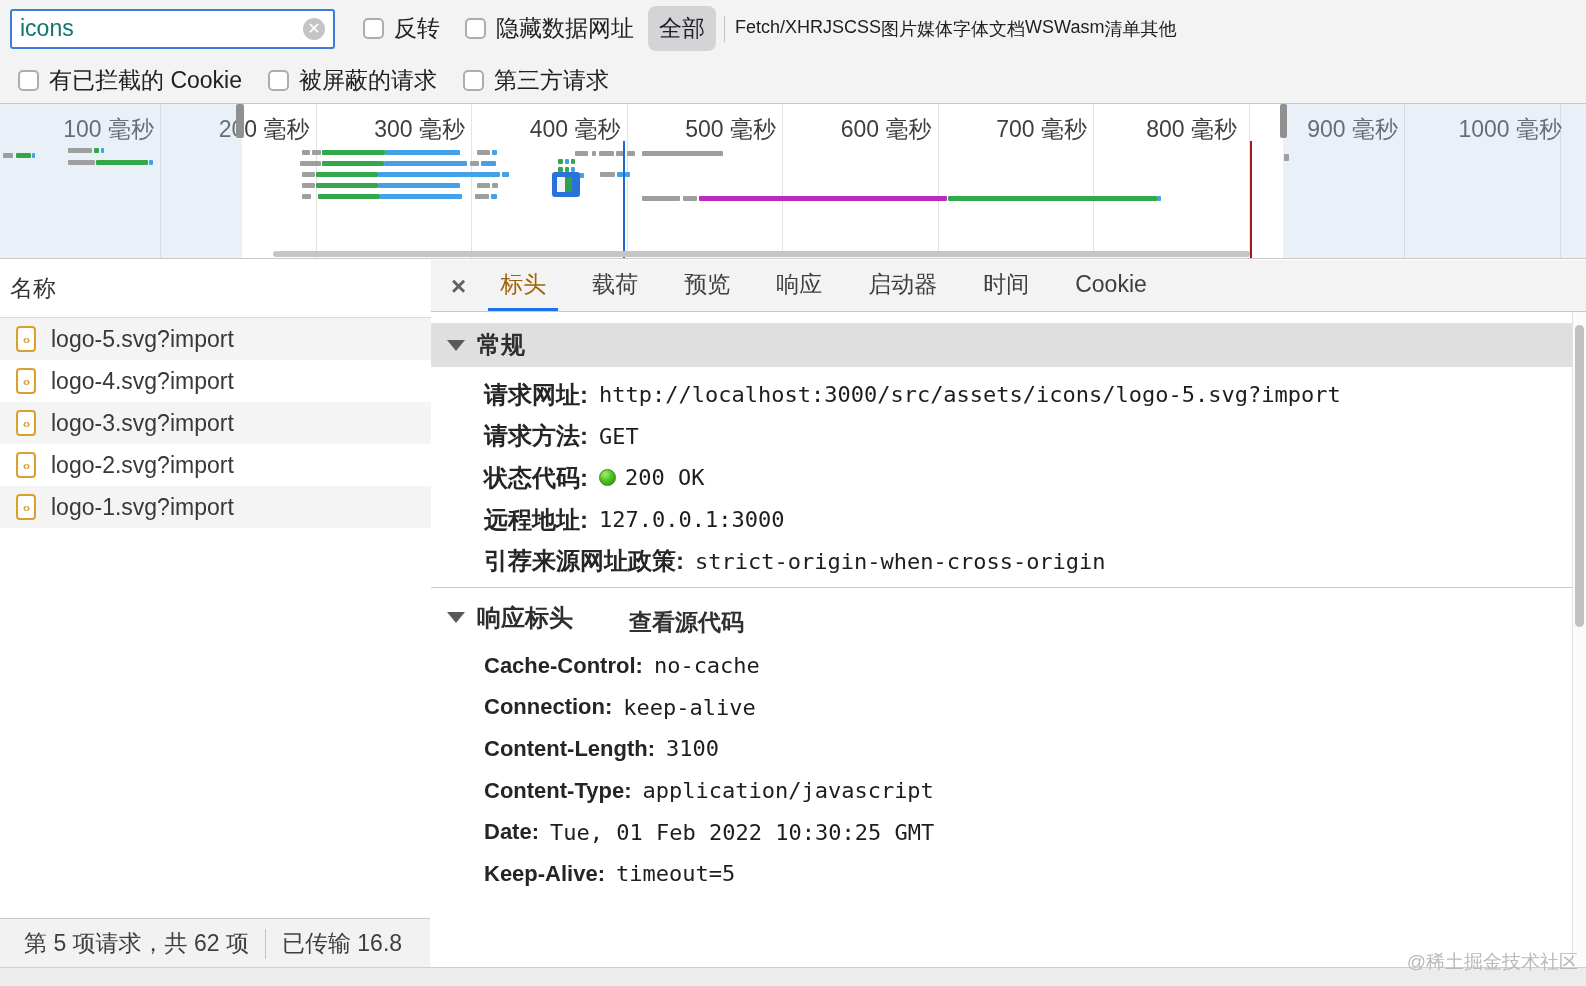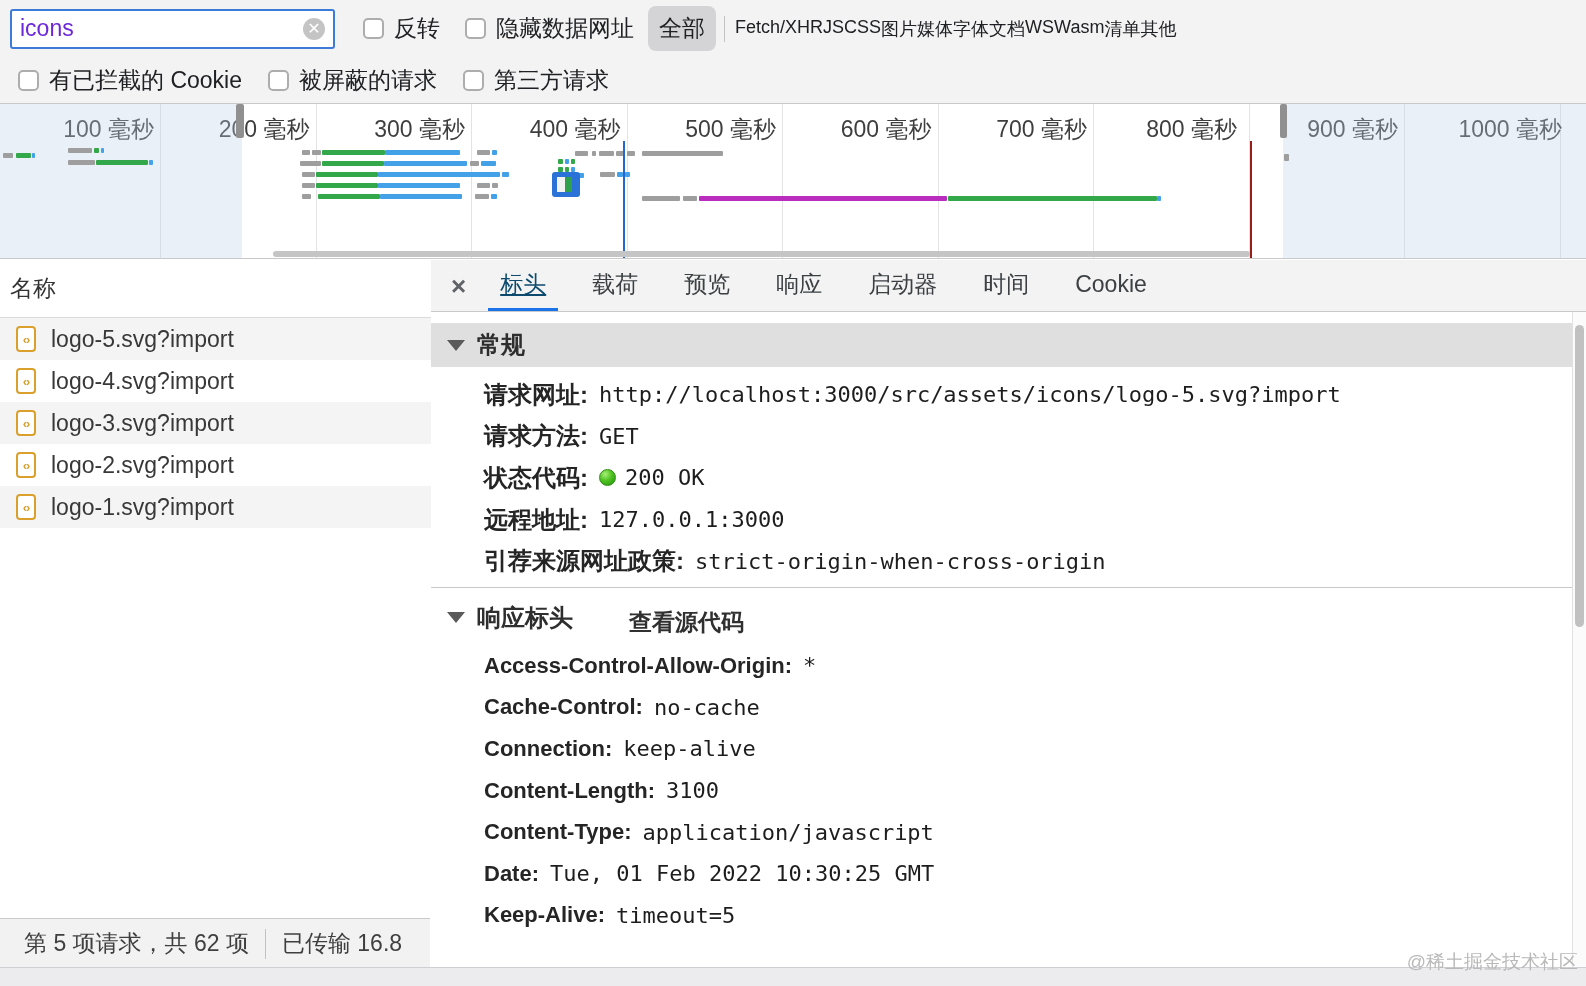--- a/index.html
+++ b/index.html
@@ -10,21 +10,21 @@
   
   #toolbar1 { position:absolute; left:0; top:0; width:1586px; height:57px;
     background:#f3f3f3; display:flex; align-items:center; }
   #toolbar2 { position:absolute; left:0; top:57px; width:1586px; height:47px;
     background:#f3f3f3; border-bottom:1px solid #c9c9c9; display:flex; align-items:center;
     padding-left:18px; gap:26px; }
   .filter-box { position:relative; margin-left:10px; width:325px; height:40px;
     background:#fff; border:2px solid #3d7bd9; border-radius:3px;
     display:flex; align-items:center; }
   .filter-box input { border:none; outline:none; width:270px; margin-left:8px;
-    font-size:23px; color:#6d28d9; font-family:inherit; background:transparent; }
+    font-size:23px; color:#0f766e; font-family:inherit; background:transparent; }
   .clear-btn { position:absolute; right:8px; top:50%; transform:translateY(-50%);
     width:22px; height:22px; border-radius:50%; background:#c4c4c4; color:#fff;
     font-size:16px; line-height:22px; text-align:center; font-weight:bold; }
   .cb-item { display:flex; align-items:center; gap:10px; font-size:23px; color:#202124; }
   .cb-box { width:21px; height:21px; border:2px solid #adadad; border-radius:5px; background:#fff; }
   #tb1-cbs { display:flex; align-items:center; gap:25px; margin-left:28px; }
   .chip { margin-left:14px; background:#d4d4d6; border-radius:8px; padding:7px 11px;
     font-size:23px; color:#202124; }
   .vsep { width:1px; height:26px; background:#c3c3c3; margin:0 10px 0 8px; }
   #type-filters { display:flex; font-size:18px; color:#202124; }
@@ -65,21 +65,21 @@
   #status-bar .s1 { margin-left:24px; }
 
   
   #right-panel { position:absolute; left:431px; top:260px; width:1155px; height:726px; background:#fff; }
   #tab-bar { height:52px; background:#f3f3f3; border-bottom:1px solid #c9c9c9;
     display:flex; align-items:stretch; padding-left:20px; }
   .close-x { align-self:center; font-size:26px; color:#5f6368; font-weight:bold;
     margin-right:22px; line-height:1; }
   .tab { display:flex; align-items:center; padding:0 12px; margin-right:22px;
     font-size:23px; color:#3c4043; border-bottom:3px solid transparent; }
-  .tab.active { border-bottom-color:#1a73e8; color:#0c4a6e;text-decoration:underline; }
+  .tab.active { border-bottom-color:#1a73e8; color:#a16207; }
 
   #detail-scroll { position:absolute; left:0; top:52px; width:1141px; bottom:18px; overflow:hidden; }
   .sec-header { display:flex; align-items:center; font-size:24px; font-weight:bold; color:#2e2e2e; }
   .sec-header .tri { width:0; height:0; border-left:9px solid transparent; border-right:9px solid transparent;
     border-top:11px solid #5a5a5a; margin:0 12px 0 16px; }
   #general-header { height:44px; margin-top:11px; background:#dfdfdf; }
   #resp-header { height:40px; margin-top:10px; background:#fff; }
   .view-src { font-weight:bold; font-size:23px; color:#303030; margin-left:56px;margin-top:10px; }
   .kv-list { padding:7px 0 0 0; }
   .kv { height:41.6px; display:flex; align-items:center; padding-left:53px; white-space:nowrap; }
@@ -320,24 +320,20 @@
 
       <div class="divider"></div>
 
       <div id="resp-header" class="sec-header">
         <span class="tri"></span>
         <span>响应标头</span>
         <span class="view-src">查看源代码</span>
       </div>
       <div id="response-rows" class="kv-list">
           <div class="kv">
-            <span class="k en">Access-Control-Allow-Origin:</span>
-            <span class="v">*</span>
-          </div>
-          <div class="kv">
             <span class="k en">Cache-Control:</span>
             <span class="v">no-cache</span>
           </div>
           <div class="kv">
             <span class="k en">Connection:</span>
             <span class="v">keep-alive</span>
           </div>
           <div class="kv">
             <span class="k en">Content-Length:</span>
             <span class="v">3100</span>

